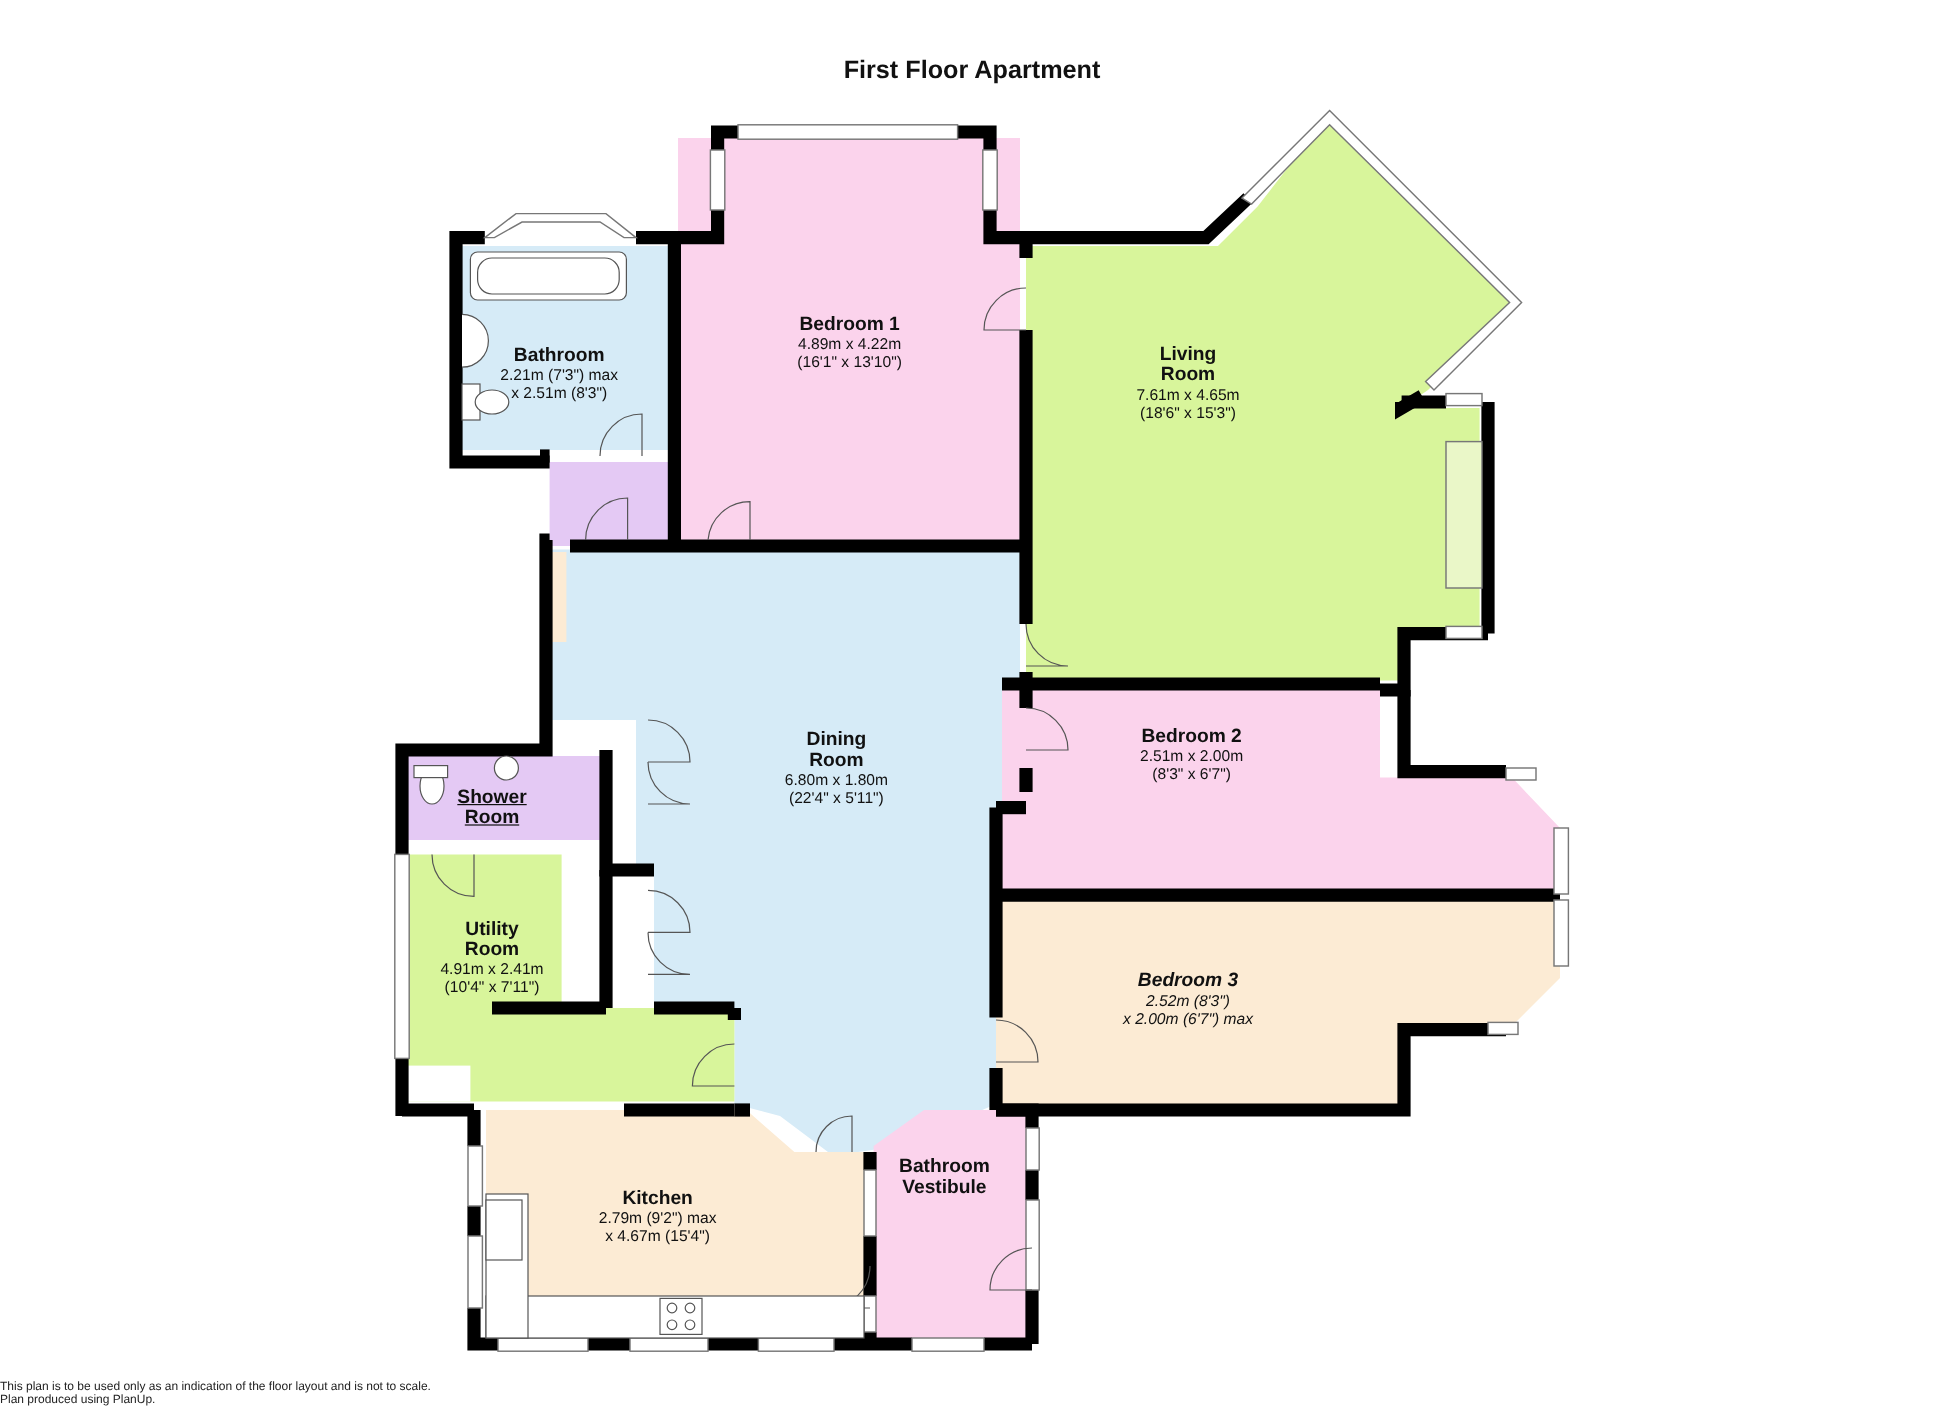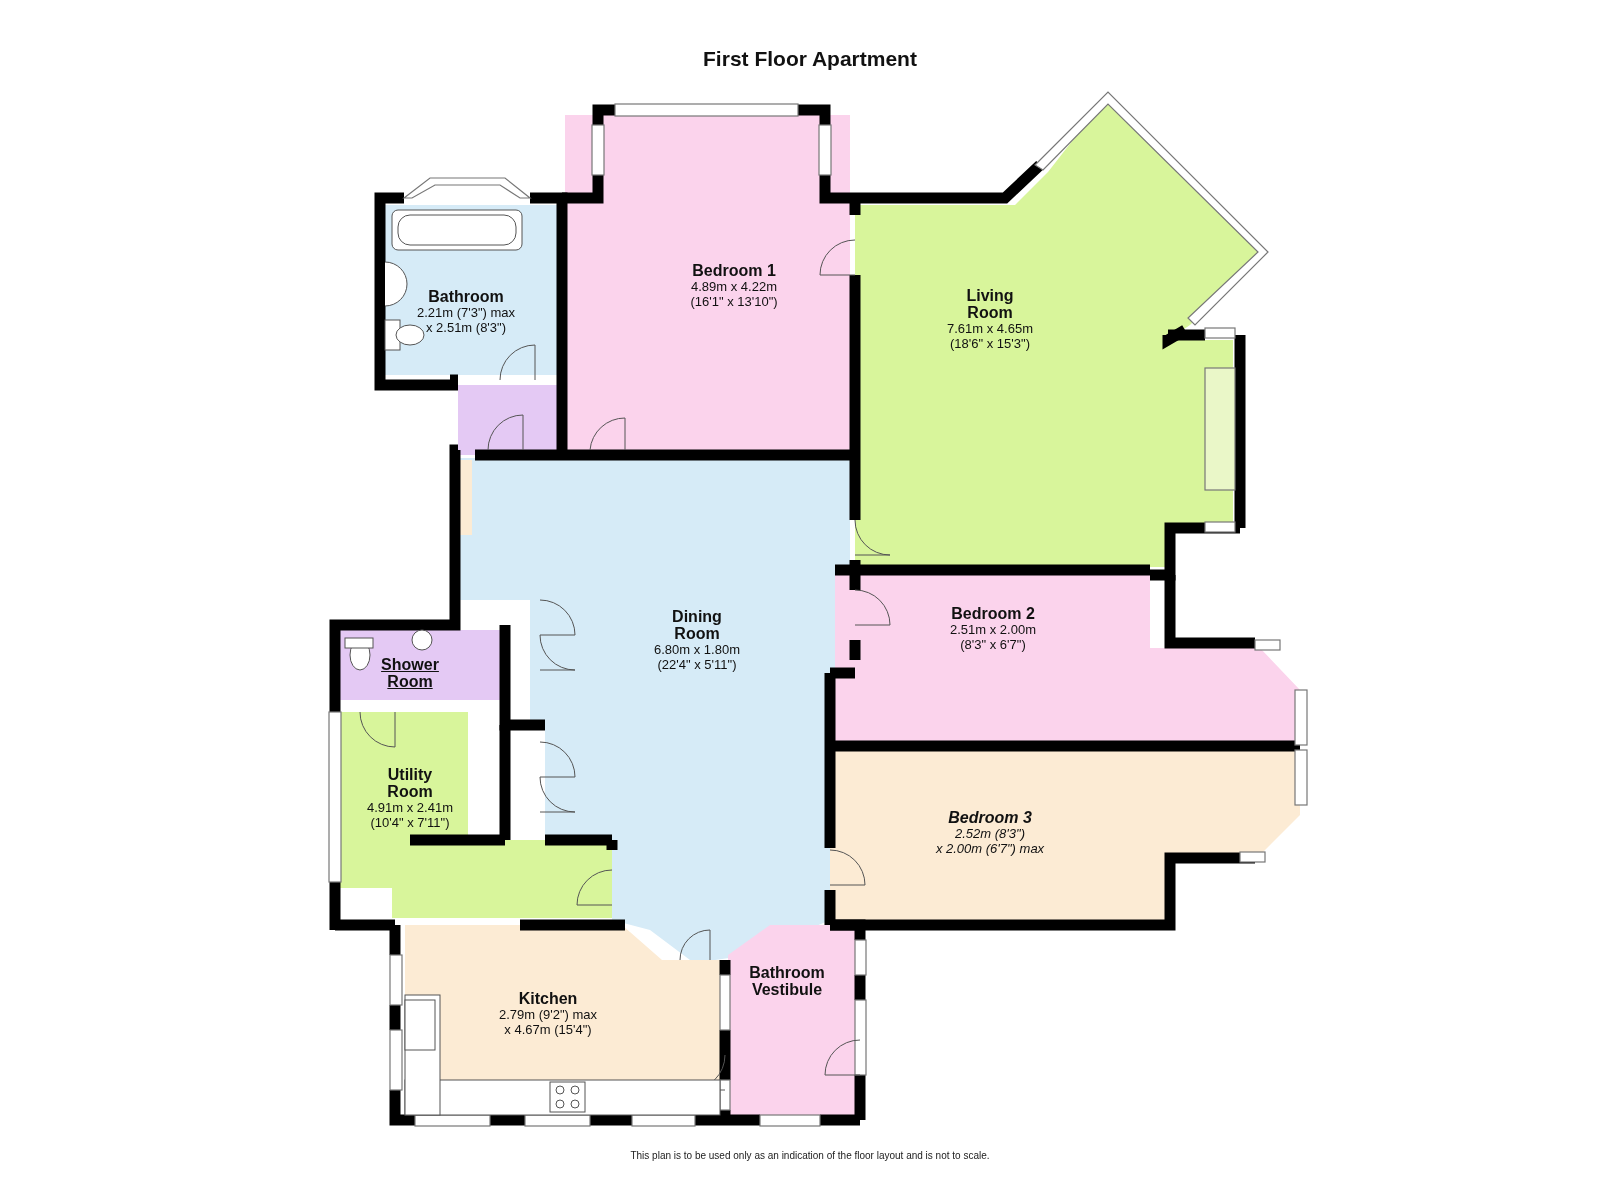--- a/index.html
+++ b/index.html
@@ -2,21 +2,21 @@
 <html><head>
 <meta charset="utf-8">
 <style>
   html,body{margin:0;padding:0;background:#ffffff;}
   body{width:1620px;height:1178px;position:relative;overflow:hidden;font-family:"Liberation Sans",sans-serif;}
   #title{position:absolute;left:0;width:1620px;top:34px;text-align:center;font-weight:bold;font-size:21px;color:#111;margin-top:13px;}
   svg#plan{position:absolute;left:0;top:0;}
   .lbl{position:absolute;text-align:center;color:#111;font-size:13px;line-height:15px;transform:translateX(-50%);white-space:nowrap;}
   .lbl .nm{font-weight:bold;font-size:16px;line-height:17px;display:block;}
   .lbl .dm{display:block;}
-  #footer{position:absolute;left:0;width:1620px;top:1150px;text-align:center;font-size:10px;line-height:11px;color:#222;}
+  #footer{position:absolute;left:0;width:1620px;top:1150px;font-size:10px;line-height:11px;color:#222;}
   #footer span{display:block;}
 </style>
 </head>
 <body>
 
 <div id="title">First Floor Apartment</div>
 
 <svg id="plan" width="1620" height="1178" viewBox="0 0 1620 1178">
 
   <g>
@@ -151,21 +151,21 @@
     <circle cx="560" cy="1104" r="4"></circle>
       <circle cx="575" cy="1104" r="4"></circle>
   </g>
 </svg>
 
 <div class="lbl" style="left:466px;top:288px;">
   <span class="nm">Bathroom</span>
   <span class="dm">2.21m (7'3") max</span>
   <span class="dm">x 2.51m (8'3")</span>
 </div>
-<div class="lbl" style="left:708px;top:262px;margin-left:26px;">
+<div class="lbl" style="left:708px;top:262px;">
   <span class="nm">Bedroom 1</span>
   <span class="dm">4.89m x 4.22m</span>
   <span class="dm">(16'1" x 13'10")</span>
 </div>
 <div class="lbl" style="left:990px;top:287px;">
   <span class="nm">Living</span>
   <span class="nm">Room</span>
   <span class="dm">7.61m x 4.65m</span>
   <span class="dm">(18'6" x 15'3")</span>
 </div>
@@ -200,13 +200,14 @@
   <span class="dm">2.79m (9'2") max</span>
   <span class="dm">x 4.67m (15'4")</span>
 </div>
 <div class="lbl" style="left:787px;top:964px;">
   <span class="nm">Bathroom</span>
   <span class="nm">Vestibule</span>
 </div>
 
 <div id="footer">
   <span>This plan is to be used only as an indication of the floor layout and is not to scale.</span>
+  <span>Plan produced using PlanUp.</span>
 </div>
 
 </body></html>

